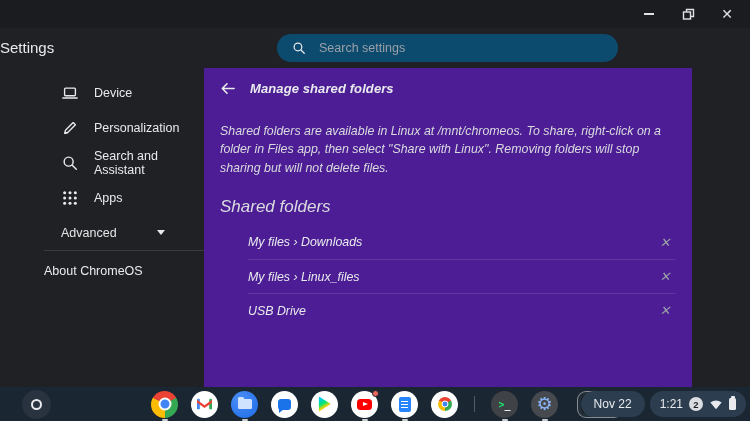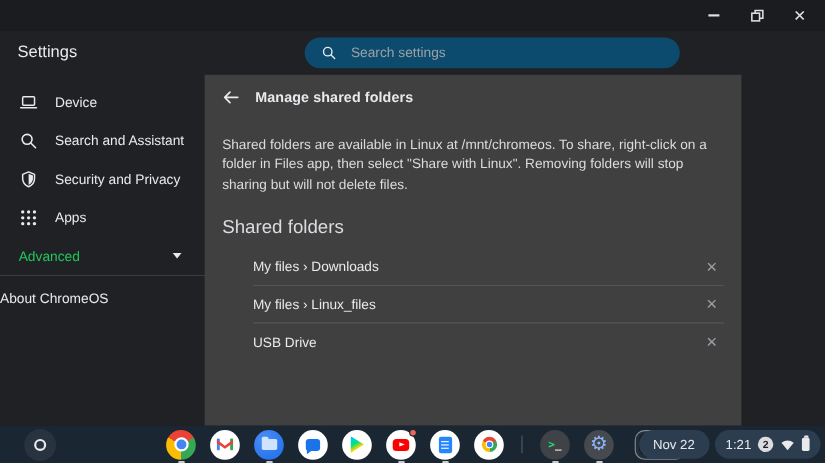--- a/index.html
+++ b/index.html
@@ -8,40 +8,40 @@
   #app { position:relative; width:750px; height:421px; background:#202124; overflow:hidden; }
 
   
   .titlebar { position:absolute; top:0; left:0; right:0; height:28px; background:#1b1c20; }
   .win-controls { position:absolute; right:16px; top:0; height:28px; display:flex; align-items:center; gap:25px; }
   .win-btn { width:14px; height:14px; display:flex; align-items:center; justify-content:center; cursor:default; }
   .min-glyph { width:10px; height:2px; background:#dfe1e5; }
   .close-glyph { color:#dfe1e5; font-size:14px; line-height:14px; }
 
   
-  .app-title { position:absolute; left:16px; top:28px; height:40px; line-height:40px; font-size:15px; color:#e8eaed; }
+  .app-title { position:absolute; left:0; top:28px; height:40px; line-height:40px; font-size:15px; color:#e8eaed; }
   .search { position:absolute; left:277px; top:34px; width:341px; height:28px; border-radius:14px;
             background:#0c4a6e; display:flex; align-items:center; padding-left:15px; gap:13px; }
   .search-ph { font-size:12.5px; color:#9aa0a6; }
 
   
   .sidebar { position:absolute; left:0; top:68px; width:204px; bottom:34px; background:#202124; }
-  .nav { padding-top:7px; }
+  .nav { padding-top:7px;margin-left:44px; }
   .nav-item { height:35px; display:flex; align-items:center; padding-left:17px; gap:15px;
               font-size:12.5px; color:#e8eaed; cursor:default; }
   .nav-ico { width:18px; height:18px; display:flex; align-items:center; justify-content:center; flex:0 0 18px; }
   .advanced-row { height:35px; display:flex; align-items:center; justify-content:space-between;
-                  padding-left:17px; padding-right:39px; font-size:12.5px; color:#22c55e; cursor:default; }
+                  padding-left:17px; padding-right:39px; font-size:12.5px; color:#e5e5e5; cursor:default; }
   .caret-down { width:0; height:0; border-left:4.5px solid transparent; border-right:4.5px solid transparent;
                 border-top:5px solid #e8eaed; }
   .side-divider { width:190px; border-top:1px solid rgba(255,255,255,.12); margin-top:0; }
   .about-row { height:40px; display:flex; align-items:center; font-size:12.5px; color:#e8eaed; cursor:default; }
 
   
-  .content { position:absolute; left:186px; top:68px; width:488px; bottom:34px; background:#404040; }
+  .content { position:absolute; left:204px; top:68px; width:488px; bottom:34px; background:#4c1d95;font-style:italic; }
   .sub-header { height:40px; display:flex; align-items:center; padding-left:12px; gap:12px; }
   .back-btn { width:22px; height:22px; display:flex; align-items:center; justify-content:center; }
   .page-title { font-size:13px; font-weight:700; color:#e8eaed; letter-spacing:.1px; }
   .desc { margin:14px 16px 0; width:458px; font-size:12.4px; line-height:1.48; color:#d9dbde; }
   .section-label { margin:20px 16px 0; font-size:17px; color:#dadce0; }
   .folder-list { margin:8px 12px 0 44px; width:428px; }
   .folder-row { height:34px; display:flex; align-items:center; justify-content:space-between; }
   .folder-row + .folder-row { border-top:1px solid rgba(255,255,255,.11); }
   .folder-name { font-size:12.4px; color:#e8eaed; }
   .remove-btn { width:22px; height:22px; display:flex; align-items:center; justify-content:center;
@@ -171,34 +171,34 @@
           <svg width="18" height="18" viewBox="0 0 20 20">
               <rect x="4" y="4.5" width="12" height="8.5" rx="1" fill="none" stroke="#e8eaed" stroke-width="1.5"></rect>
               <path d="M2 15.5 H18" stroke="#e8eaed" stroke-width="1.5" stroke-linecap="round"></path>
             </svg>
         </span>
         <span>Device</span>
       </div>
       <div class="nav-item">
         <span class="nav-ico">
           <svg width="18" height="18" viewBox="0 0 20 20">
+              <path d="M4 16 L5 12.5 L13.5 4 L16 6.5 L7.5 15 Z" fill="none" stroke="#e8eaed" stroke-width="1.5" stroke-linejoin="round"></path>
+              <path d="M4 16 L7.5 15" stroke="#e8eaed" stroke-width="1.5"></path>
+            </svg>
+        </span>
+        <span>Personalization</span>
+      </div>
+      <div class="nav-item">
+        <span class="nav-ico">
+          <svg width="18" height="18" viewBox="0 0 20 20">
               <circle cx="8.5" cy="8.5" r="5" fill="none" stroke="#e8eaed" stroke-width="1.6"></circle>
               <path d="M12.5 12.5 L17 17" stroke="#e8eaed" stroke-width="1.6" stroke-linecap="round"></path>
             </svg>
         </span>
         <span>Search and Assistant</span>
-      </div>
-      <div class="nav-item">
-        <span class="nav-ico">
-          <svg width="18" height="18" viewBox="0 0 20 20">
-              <path d="M10 2.5 L16 5 V9.2 C16 13 13.5 16 10 17.5 C6.5 16 4 13 4 9.2 V5 Z" fill="none" stroke="#e8eaed" stroke-width="1.5" stroke-linejoin="round"></path>
-              <path d="M10 4.3 L14.4 6.1 V9.2 C14.4 12 12.6 14.5 10 15.8 Z" fill="#e8eaed"></path>
-            </svg>
-        </span>
-        <span>Security and Privacy</span>
       </div>
       <div class="nav-item">
         <span class="nav-ico">
           <svg width="16" height="16" viewBox="0 0 18 18">
             <g fill="#e8eaed">
                 <circle cx="3" cy="3" r="1.7"></circle>
                 <circle cx="9" cy="3" r="1.7"></circle>
                 <circle cx="15" cy="3" r="1.7"></circle>
                 <circle cx="3" cy="9" r="1.7"></circle>
                 <circle cx="9" cy="9" r="1.7"></circle>

